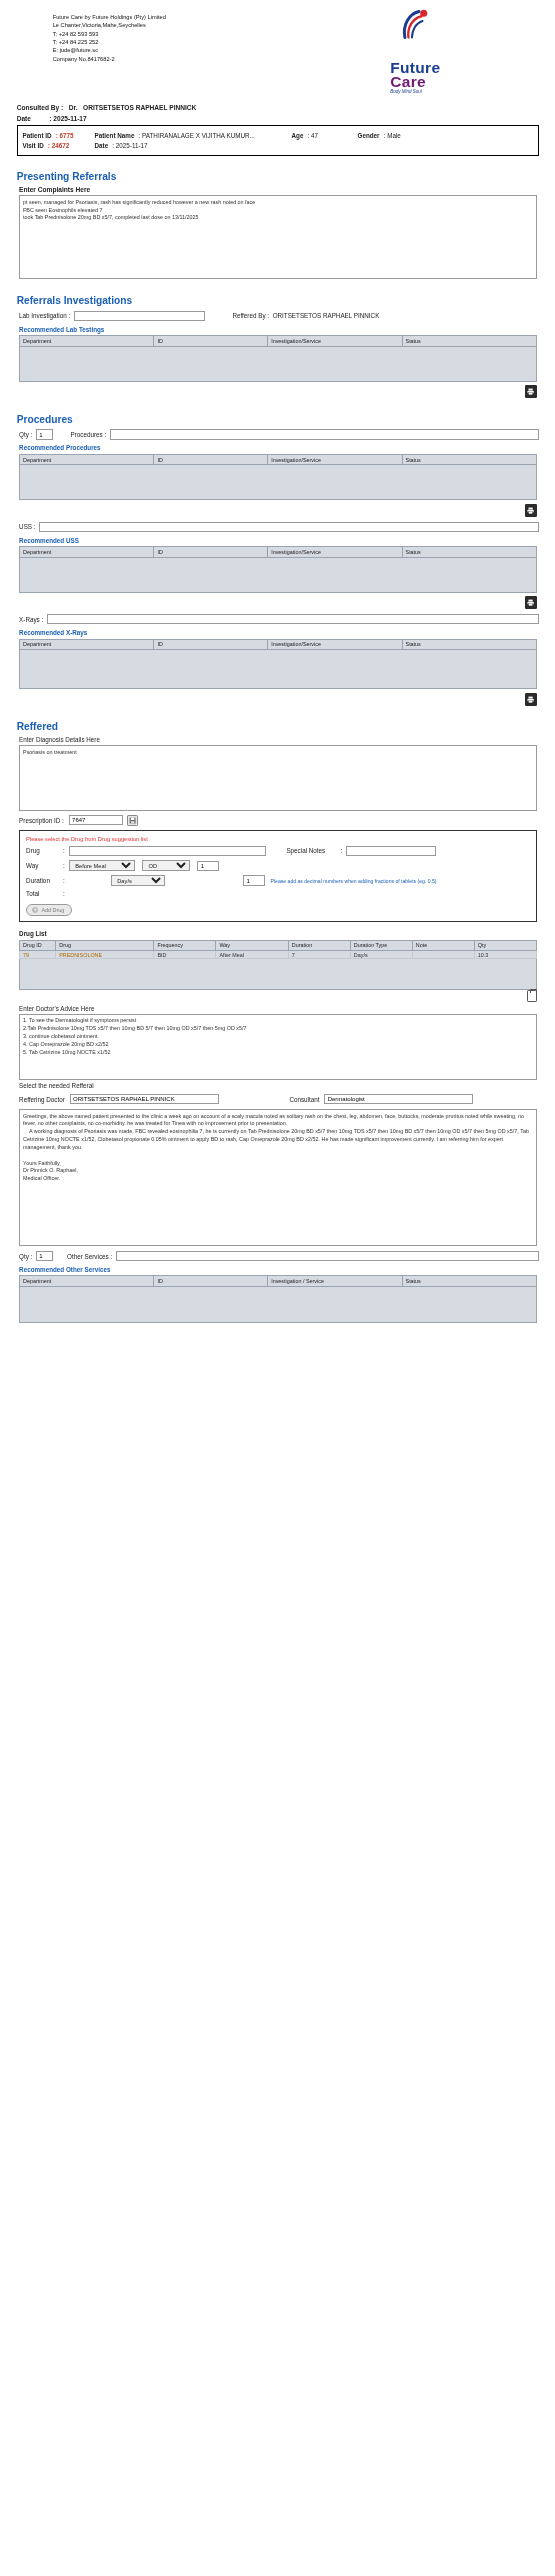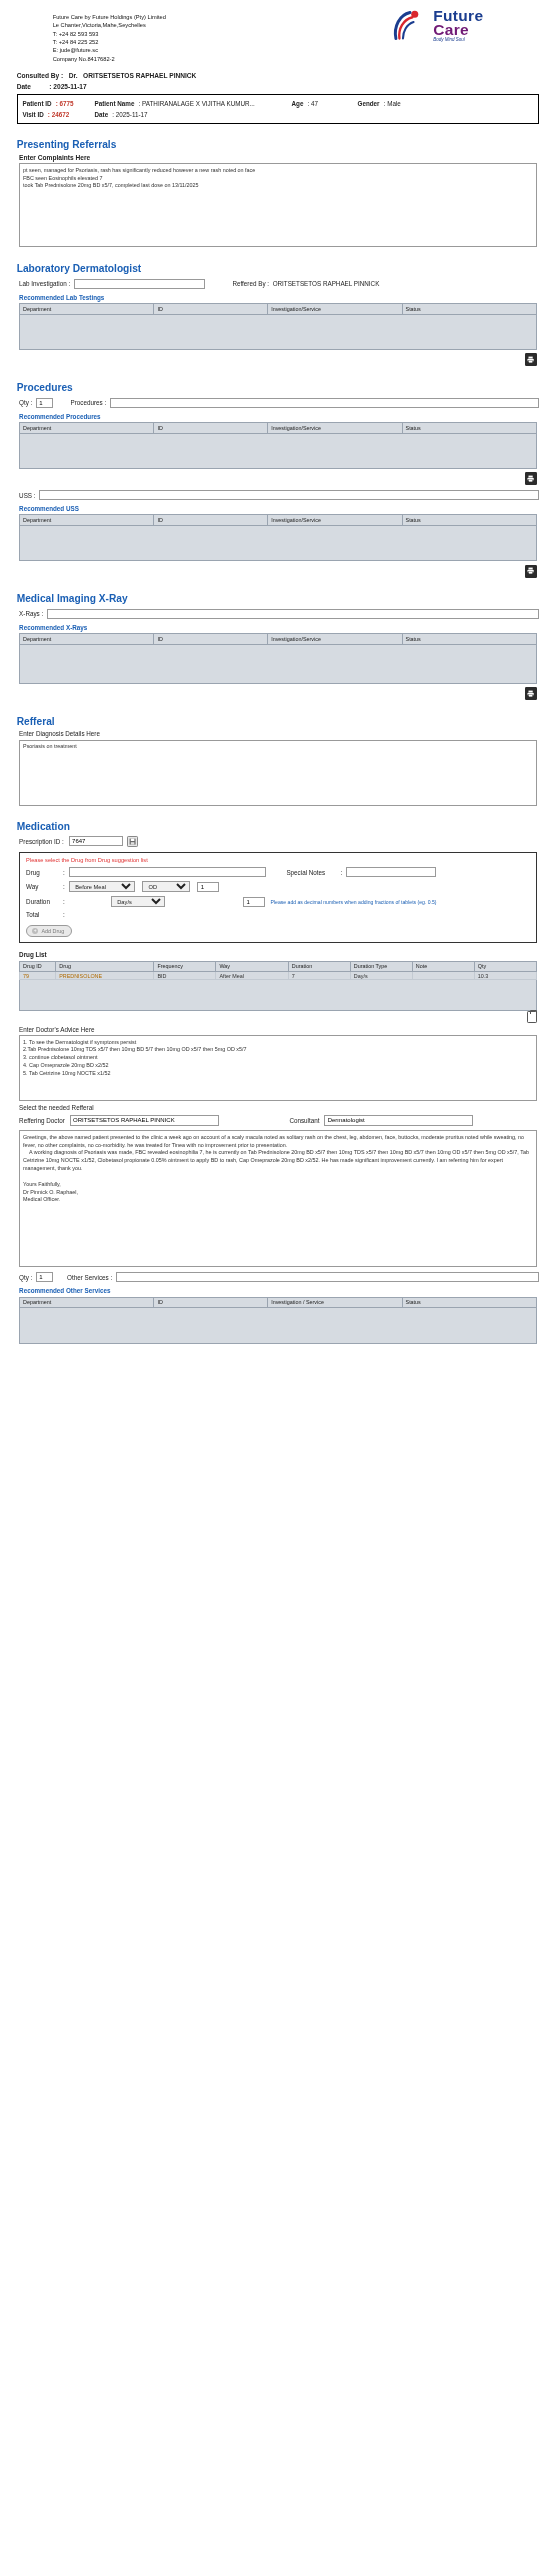--- a/index.html
+++ b/index.html
@@ -13,21 +13,21 @@
   }
   .page { width: 556px; padding: 0 16.7px 24px 16.7px; }
 
   
   .hdr { display: flex; align-items: flex-start; padding: 8.4px 0 3.6px 0; }
   .hdr-left { width: 36px; }
   .hdr-mid { flex: 1; padding-top: 4.8px; font-size: 5.7px; line-height: 1.45; color: #111; }
   .hdr-mid .co-title { font-size: 5.7px; }
   .hdr-right { width: 149px; display:flex; justify-content:flex-start; }
 
-  .logo-wrap { display:flex; align-items:center; gap:10px; }
+  .logo-wrap { display:flex; align-items:center; gap:19px;flex-direction:column; }
   .logo-mark { width:33px; height:33px; position:relative; }
   .logo-text { line-height: 1; }
   .logo-text .l1 { font-size: 15.5px; color:#1b3d8f; font-weight:bold; letter-spacing:0.3px; }
   .logo-text .l2 { font-size: 15.5px; color:#701a75; font-weight:bold; letter-spacing:0.3px; margin-top:-2.4px;}
   .logo-text .l3 { font-size: 4.5px; color:#1b3d8f; font-style:italic; margin-top:1.2px; }
 
   
   .consult-line { font-size: 6.6px; font-weight:bold; margin: 6px 0 1.2px 0; }
   .consult-line span.val { font-weight:bold; }
   .date-line { font-size: 6.6px; font-weight:bold; margin: 3.6px 0 3.6px 0; }
@@ -185,21 +185,21 @@
   </div>
 
   <h2 class="sec">Presenting Referrals</h2>
   <div class="sub-bold">Enter Complaints Here</div>
   <div style="margin:0 2.4px;">
     <div class="ta-look" style="height:84px;">pt seen, managed for Psoriasis, rash has significantly reduced however a new rash noted on face
 FBC seen Eosinophils elevated 7
 took Tab Prednisolone 20mg BD x5/7, completed last dose on 13/11/2025</div>
   </div>
 
-  <h2 class="sec">Laboratory  Dermatologist</h2>
+  <h2 class="sec">Referrals  Investigations</h2>
   <div class="row-inline">
     <span>Lab Investigation :</span>
     <input class="tx" style="width: 131px;" value="">
     <span style="margin-left:24px;">Reffered By  :</span>
     <span style="font-weight:normal;">ORITSETSETOS RAPHAEL PINNICK</span>
   </div>
   <div class="rec-link">Recommended Lab Testings</div>
   <div class="grid-wrap">
     <table class="grid">
       <thead>
@@ -275,21 +275,20 @@
   <div class="print-row">
     <div class="print-btn">
       <svg width="7.2" height="7.2" viewBox="0 0 12 12">
           <rect x="2.5" y="1" width="7" height="3" fill="#fff"></rect>
           <rect x="1" y="4.5" width="10" height="4.5" rx="1" fill="#fff"></rect>
           <rect x="3" y="8" width="6" height="3.5" fill="#fff" stroke="#2b2b2b" stroke-width=".6"></rect>
         </svg>
     </div>
   </div>
 
-  <h2 class="sec">Medical Imaging X-Ray</h2>
   <div class="row-inline">
     <span>X-Rays :</span>
     <input class="tx flex-fill" value="" style="">
   </div>
   <div class="rec-link">Recommended X-Rays</div>
   <div class="grid-wrap">
     <table class="grid">
       <thead>
           <tr>
         <th style="width:26%">Department</th>
@@ -304,27 +303,26 @@
   <div class="print-row">
     <div class="print-btn">
       <svg width="7.2" height="7.2" viewBox="0 0 12 12">
           <rect x="2.5" y="1" width="7" height="3" fill="#fff"></rect>
           <rect x="1" y="4.5" width="10" height="4.5" rx="1" fill="#fff"></rect>
           <rect x="3" y="8" width="6" height="3.5" fill="#fff" stroke="#2b2b2b" stroke-width=".6"></rect>
         </svg>
     </div>
   </div>
 
-  <h2 class="sec">Refferal</h2>
+  <h2 class="sec">Reffered</h2>
   <div class="sub-plain">Enter Diagnosis Details Here</div>
   <div style="margin:0 2.4px;">
     <div class="ta-look" style="height:66px;">Psoriasis on treatment</div>
   </div>
 
-  <h2 class="sec">Medication</h2>
   <div class="presc-row">
     <span>Prescription ID :</span>
     <input class="presc-id" value="7647" style="">
     <span class="save-ico">
       <svg width="7.2" height="7.2" viewBox="0 0 12 12">
           <rect x="1" y="1" width="10" height="10" fill="#6b6b6b"></rect>
           <rect x="3" y="1" width="6" height="4" fill="#fff"></rect>
           <rect x="3" y="7" width="6" height="4" fill="#e0e0e0"></rect>
         </svg>
     </span>

